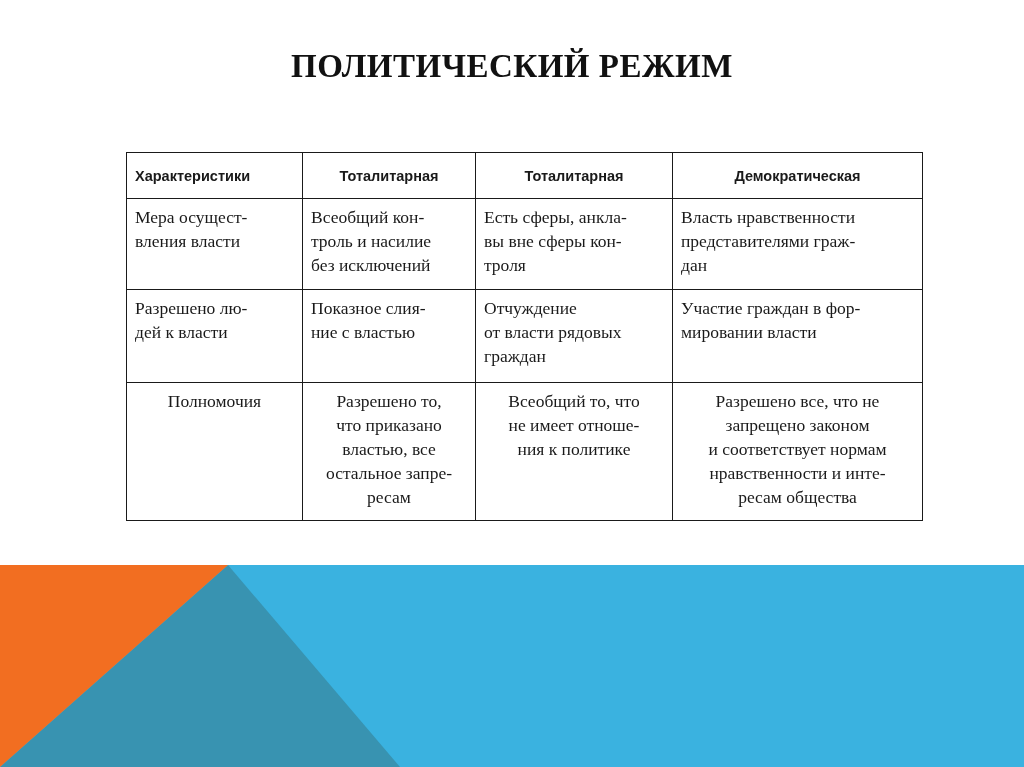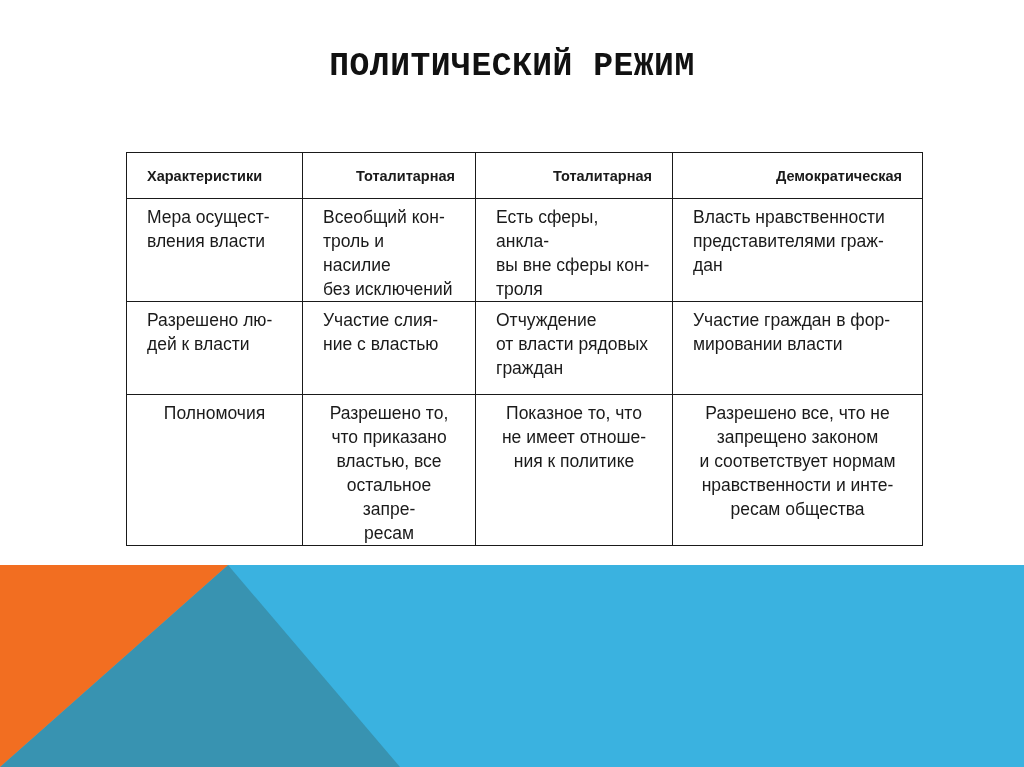--- a/index.html
+++ b/index.html
@@ -15,21 +15,21 @@
       width: 1024px;
       height: 767px;
       background: #ffffff;
     }
     .title {
       position: absolute;
       left: 0;
       top: 48px;
       width: 1024px;
       text-align: center;
-      font-family: Liberation Mono, monospace;
+      font-family: Liberation Serif, serif;
       font-weight: bold;
       font-size: 33px;
       letter-spacing: 0.5px;
       color: #111111;
       margin: 0;
     }
     .table-wrap {
       position: absolute;
       left: 126px;
       top: 152px;
@@ -37,36 +37,36 @@
     }
     table.regimes {
       border-collapse: collapse;
       width: 796px;
       table-layout: fixed;
     }
     table.regimes th, table.regimes td {
       border: 1.5px solid #1a1a1a;
       vertical-align: top;
       color: #1a1a1a;
-      padding: 0 20px;
+      padding: 0 8px;
       text-align: left;
     }
     table.regimes th {
       height: 45px;
       vertical-align: middle;
-      text-align: right;
+      text-align: center;
       font-family: "Liberation Sans", sans-serif;
       font-weight: bold;
       font-size: 14.5px;
     }
     table.regimes th.first {
       text-align: left;
     }
     table.regimes td {
-      font-family: Liberation Sans, sans-serif;
+      font-family: Liberation Serif, serif;
       font-size: 17.5px;
       line-height: 24px;
       padding-top: 6px;
       white-space: pre-line;
     }
     tr.r1 td { height: 84px; }
     tr.r2 td { height: 86px; }
     tr.r3 td { height: 131px; text-align: center; }
     col.c0 { width: 176px; }
     col.c1 { width: 173px; }
@@ -114,36 +114,36 @@
           <td>Есть сферы, анкла-
 вы вне сферы кон-
 троля</td>
           <td>Власть нравственности
 представителями граж-
 дан</td>
         </tr>
         <tr class="r2">
           <td>Разрешено лю-
 дей к власти</td>
-          <td>Участие слия-
+          <td>Показное слия-
 ние с властью</td>
           <td>Отчуждение
 от власти рядовых
 граждан</td>
           <td>Участие граждан в фор-
 мировании власти</td>
         </tr>
         <tr class="r3">
           <td>Полномочия</td>
           <td>Разрешено то,
 что приказано
 властью, все
 остальное запре-
 ресам</td>
-          <td>Показное то, что
+          <td>Всеобщий то, что
 не имеет отноше-
 ния к политике</td>
           <td>Разрешено все, что не
 запрещено законом
 и соответствует нормам
 нравственности и инте-
 ресам общества</td>
         </tr>
       </tbody>
     </table>

